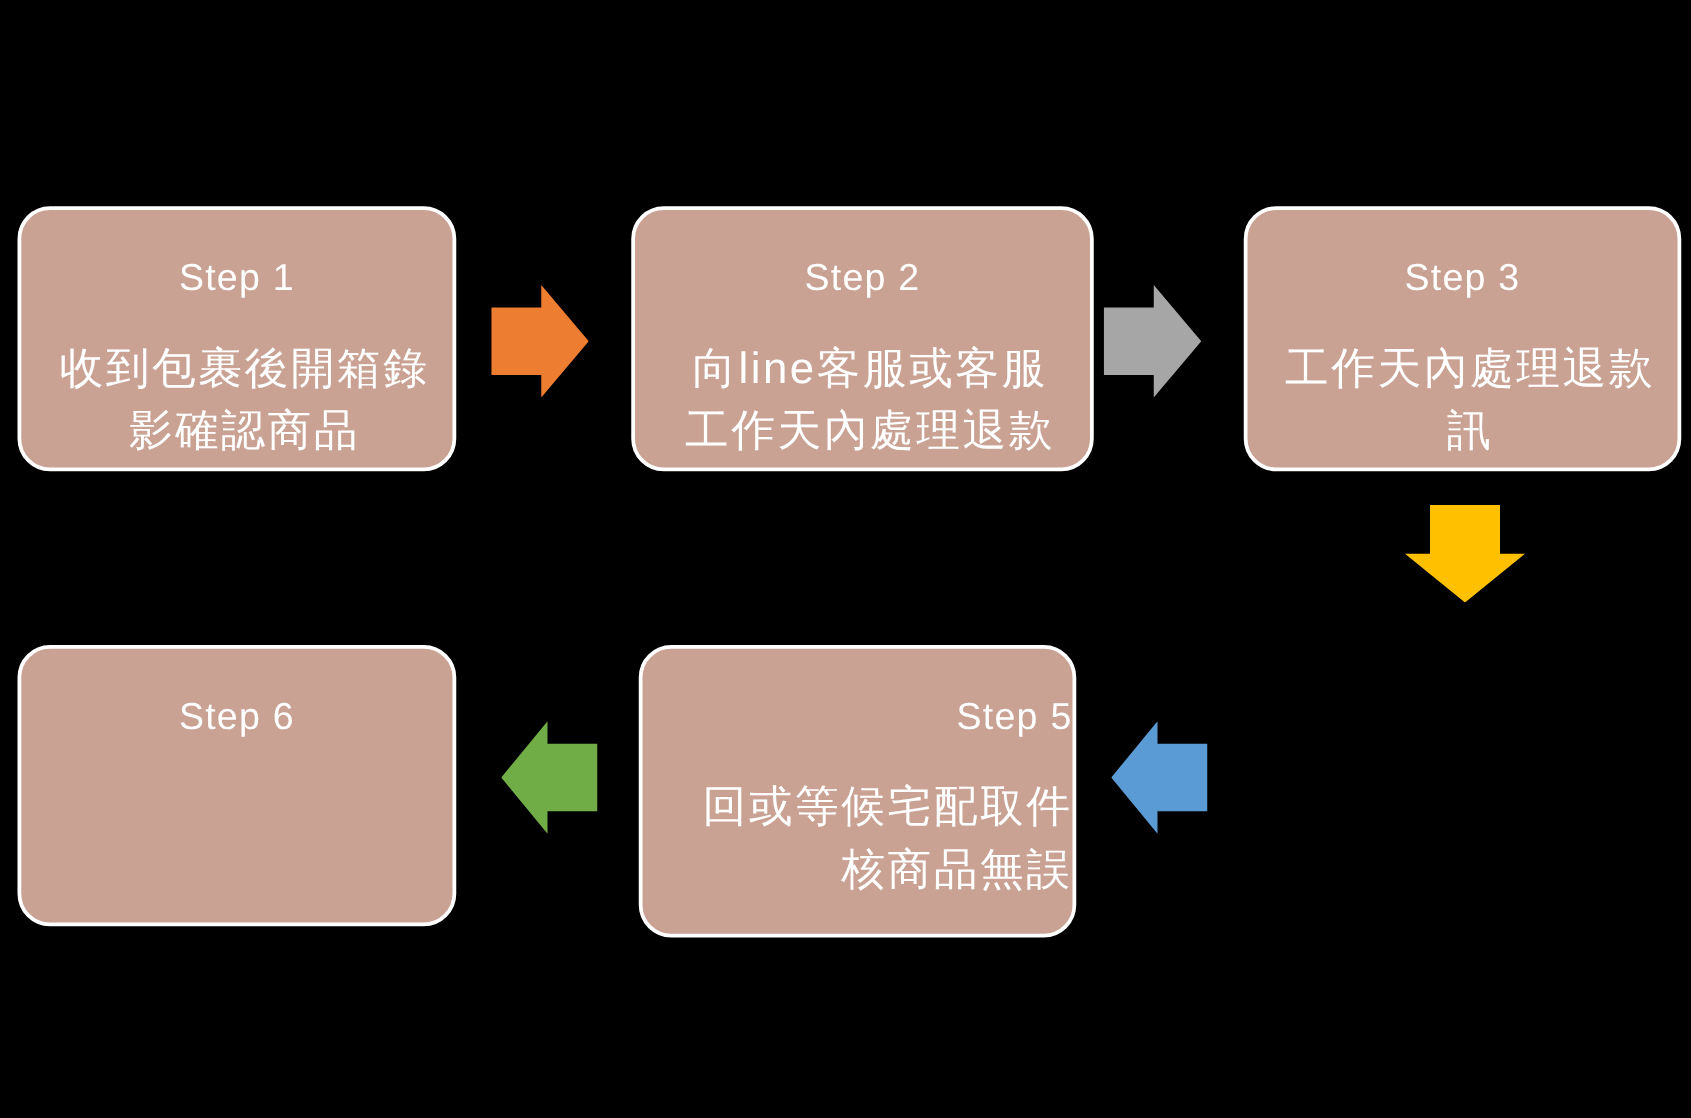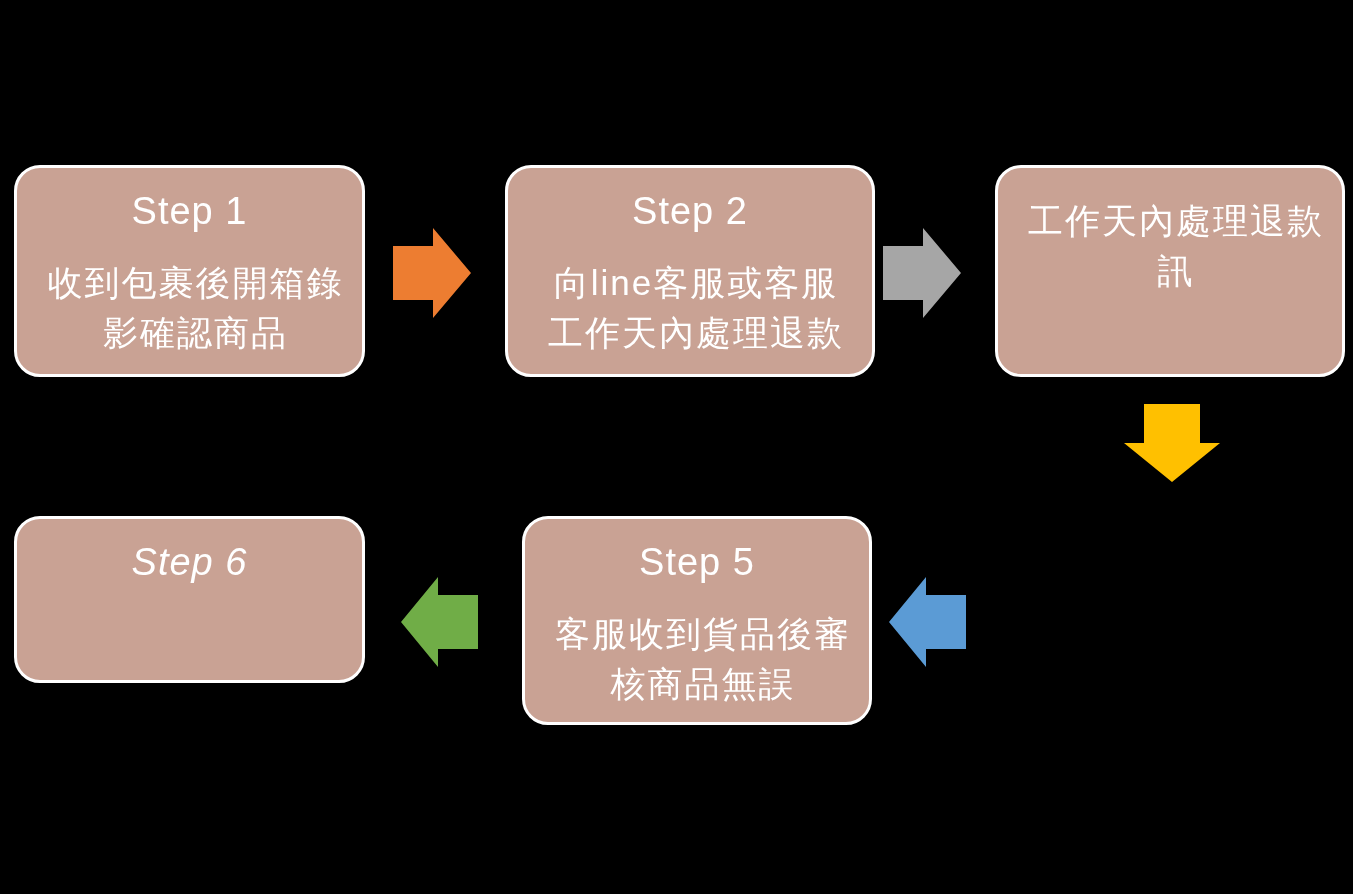--- a/index.html
+++ b/index.html
@@ -18,42 +18,42 @@
   .box {
     position: absolute;
     box-sizing: border-box;
     background: #C9A294;
     border: 3px solid #FFFFFF;
     border-radius: 26px;
     color: #FFFFFF;
     text-align: center;
   }
   .box-title {
-    margin-top: 24px;
-    font-size: 38px;
+    margin-top: 36px;
+    font-size: 30px;
     line-height: 38px;
     letter-spacing: 1px;
     font-weight: 400;
   }
   .box-body {
     margin-top: 28px;
     font-size: 35px;
     line-height: 50px;
     letter-spacing: 2px;
     white-space: pre-line;
     font-weight: 400;
     padding-left: 12px;
   }
   
   .pos-step1 { left: 14px;  top: 165px; width: 351px; height: 212px; }
   .pos-step2 { left: 505px; top: 165px; width: 370px; height: 212px; }
   .pos-step3 { left: 995px; top: 165px; width: 350px; height: 212px; }
   
-  .pos-step6 { left: 14px;  top: 516px; width: 351px; height: 167px; font-style: italic; }
-  .pos-step5 { left: 522px; top: 516px; width: 350px; height: 209px; }
+  .pos-step6 { left: 14px;  top: 516px; width: 351px; height: 225px; }
+  .pos-step5 { left: 511px; top: 516px; width: 350px; height: 234px; text-align: right; }
   .pos-step4 { left: 995px; top: 516px; width: 350px; height: 211px; }
   
   .arrow { position: absolute; display: block; }
   .pos-arrow-1-2 { left: 393px;  top: 228px; width: 78px; height: 90px; }
   .pos-arrow-2-3 { left: 883px;  top: 228px; width: 78px; height: 90px; }
   .pos-arrow-3-4 { left: 1124px; top: 404px; width: 96px; height: 78px; }
   .pos-arrow-4-5 { left: 889px;  top: 577px; width: 77px; height: 90px; }
   .pos-arrow-5-6 { left: 401px;  top: 577px; width: 77px; height: 90px; }
 </style>
 </head>
@@ -75,36 +75,37 @@
     <div class="box-title">Step 2</div>
     <div class="box-body">向line客服或客服
 工作天內處理退款</div>
   </div>
 
   <svg class="arrow pos-arrow-2-3" viewBox="0 0 78 90">
     <polygon points="0,18 40,18 40,0 78,45 40,90 40,72 0,72" fill="#A6A6A6"></polygon>
   </svg>
 
   <div class="box pos-step3">
+    <div class="box-title">Step 3</div>
     <div class="box-body">工作天內處理退款
 訊</div>
   </div>
 
   <svg class="arrow pos-arrow-3-4" viewBox="0 0 96 78">
     <polygon points="20,0 76,0 76,39 96,39 48,78 0,39 20,39" fill="#FFC000"></polygon>
   </svg>
 
 
   <svg class="arrow pos-arrow-4-5" viewBox="0 0 77 90">
     <polygon points="77,18 37,18 37,0 0,45 37,90 37,72 77,72" fill="#5B9BD5"></polygon>
   </svg>
 
   <div class="box pos-step5">
     <div class="box-title">Step 5</div>
-    <div class="box-body">客服收到貨品後審
+    <div class="box-body">回或等候宅配取件
 核商品無誤</div>
   </div>
 
   <svg class="arrow pos-arrow-5-6" viewBox="0 0 77 90">
     <polygon points="77,18 37,18 37,0 0,45 37,90 37,72 77,72" fill="#70AD47"></polygon>
   </svg>
 
   <div class="box pos-step6">
     <div class="box-title">Step 6</div>
   </div>

